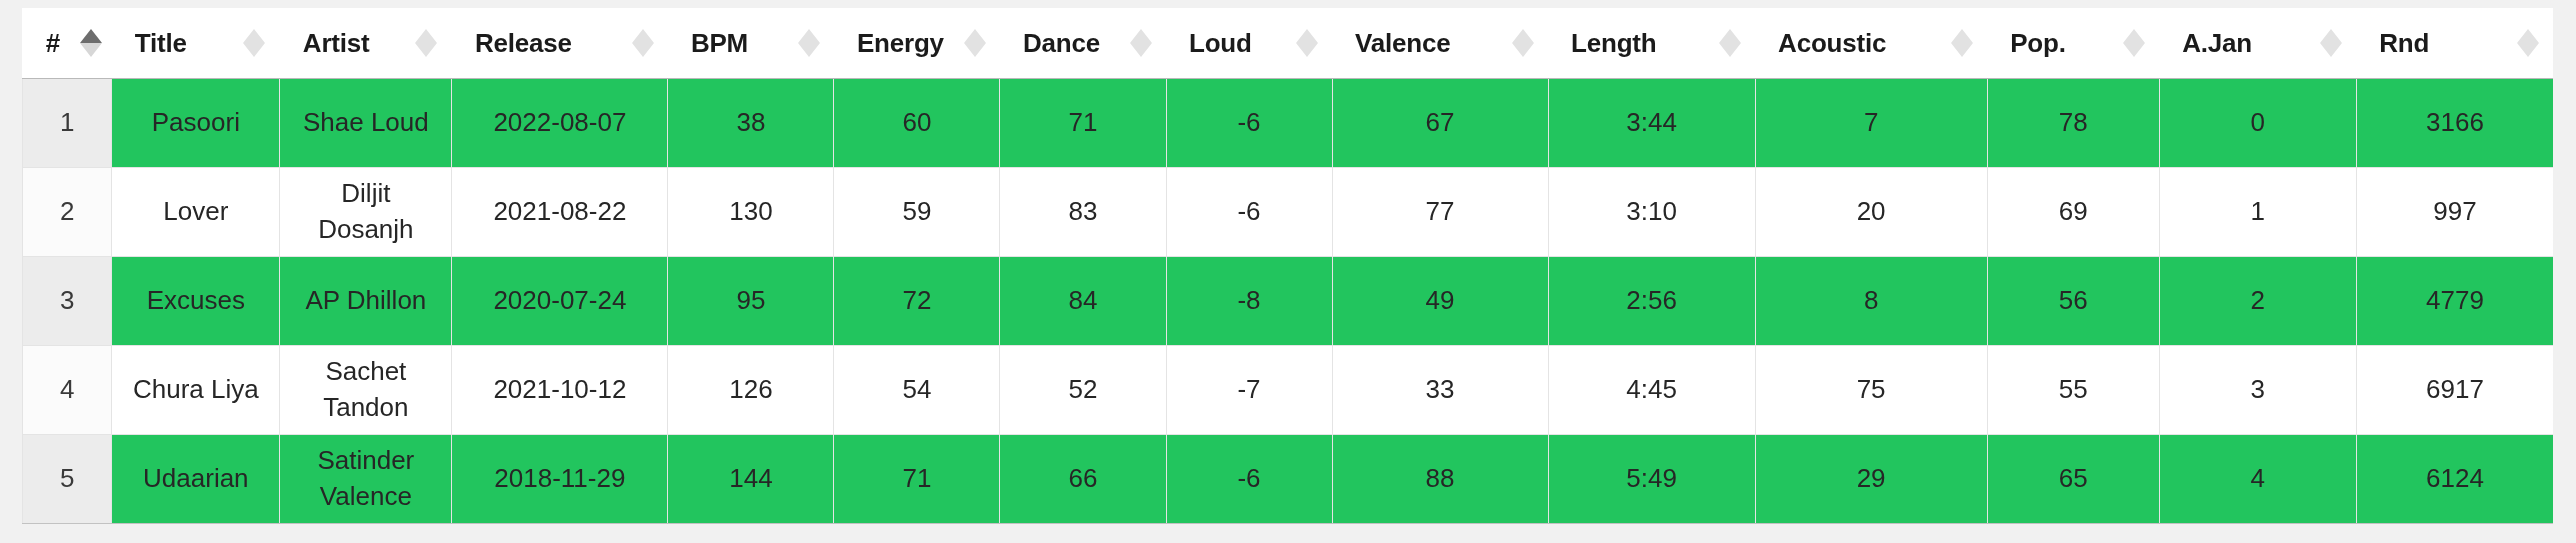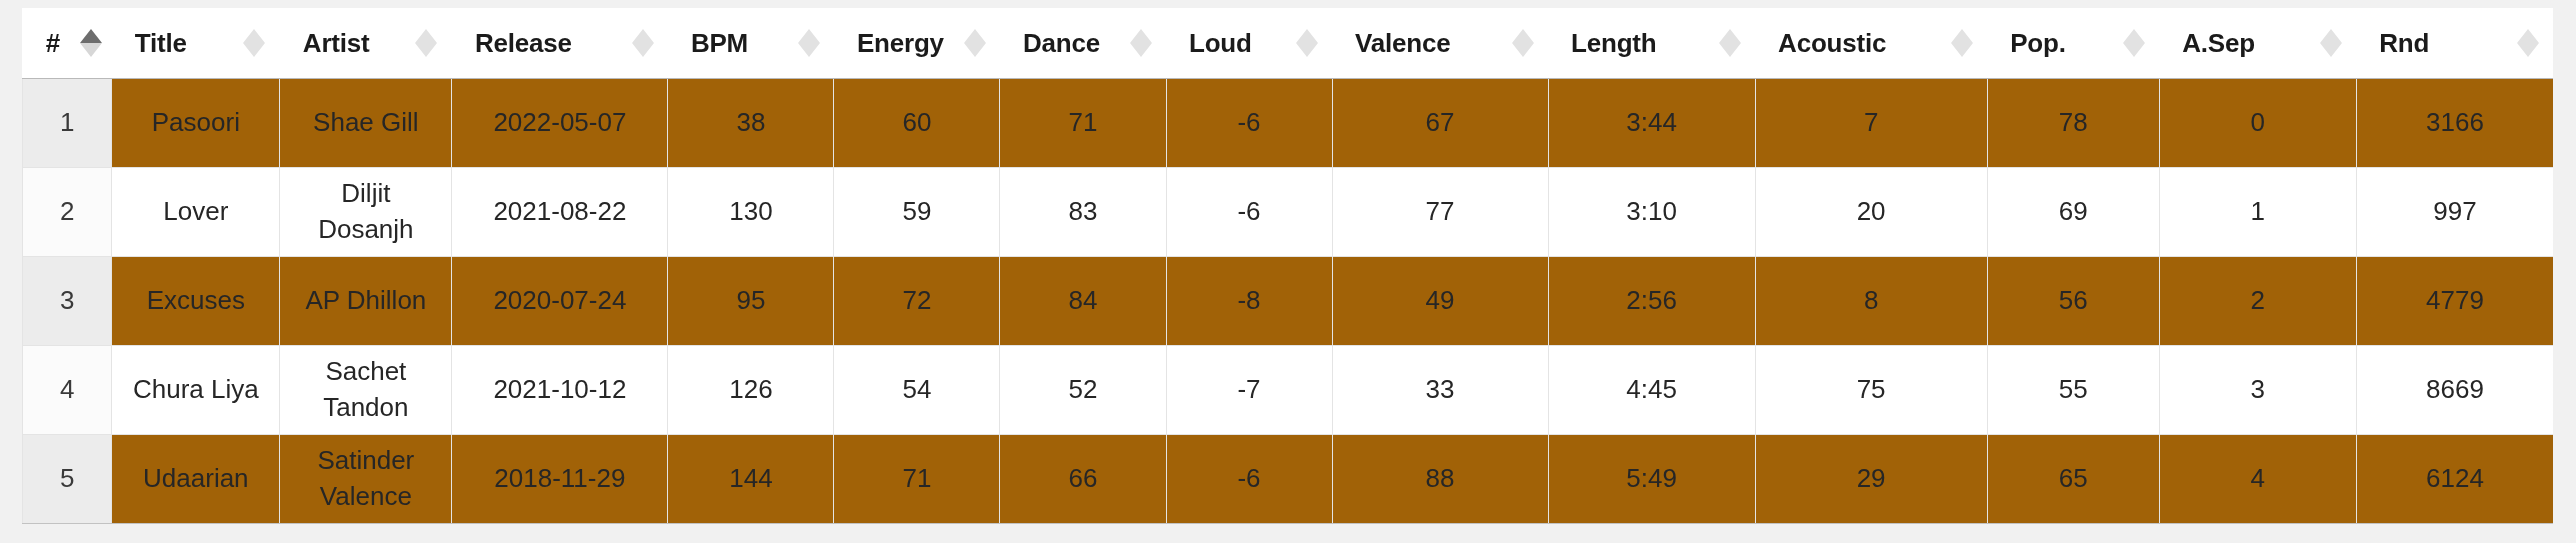--- a/index.html
+++ b/index.html
@@ -89,21 +89,21 @@
     font-size: 26px;
     color: #262626;
     text-align: center;
     vertical-align: middle;
     line-height: 1.38;
     background: #ffffff;
   }
   tbody tr:last-child td { border-bottom: 1.8px solid #c2c2c2; }
   tbody td:last-child { border-right: none; }
 
-  tbody tr.stripe td { background: #a16207; }
+  tbody tr.stripe td { background: #22c55e; }
 
   
   tbody td.col-index {
     background: #fbfbfb;
     color: #3a3a3a;
     border-left: 0.9px solid #e4e4e4;
   }
   tbody tr.stripe td.col-index { background: #ececec; }
 
   tr.h-tall td { height: 88px; }
@@ -252,21 +252,21 @@
           <div class="th-inner">
             <span class="th-label">Pop.</span>
             <span class="sort-icon">
               <span class="arrow-up"></span>
                 <span class="arrow-dn"></span>
             </span>
           </div>
         </th>
         <th>
           <div class="th-inner">
-            <span class="th-label">A.Sep</span>
+            <span class="th-label">A.Jan</span>
             <span class="sort-icon">
               <span class="arrow-up"></span>
                 <span class="arrow-dn"></span>
             </span>
           </div>
         </th>
         <th>
           <div class="th-inner">
             <span class="th-label">Rnd</span>
             <span class="sort-icon">
@@ -275,22 +275,22 @@
             </span>
           </div>
         </th>
       </tr>
     </thead>
 
     <tbody>
       <tr class="stripe h-short">
         <td class="col-index">1</td>
         <td>Pasoori</td>
-        <td>Shae Gill</td>
-        <td>2022-05-07</td>
+        <td>Shae Loud</td>
+        <td>2022-08-07</td>
         <td>38</td>
         <td>60</td>
         <td>71</td>
         <td>-6</td>
         <td>67</td>
         <td>3:44</td>
         <td>7</td>
         <td>78</td>
         <td>0</td>
         <td>3166</td>
@@ -334,21 +334,21 @@
         <td>2021-10-12</td>
         <td>126</td>
         <td>54</td>
         <td>52</td>
         <td>-7</td>
         <td>33</td>
         <td>4:45</td>
         <td>75</td>
         <td>55</td>
         <td>3</td>
-        <td>8669</td>
+        <td>6917</td>
       </tr>
       <tr class="stripe h-tall">
         <td class="col-index">5</td>
         <td>Udaarian</td>
         <td>Satinder Valence</td>
         <td>2018-11-29</td>
         <td>144</td>
         <td>71</td>
         <td>66</td>
         <td>-6</td>

